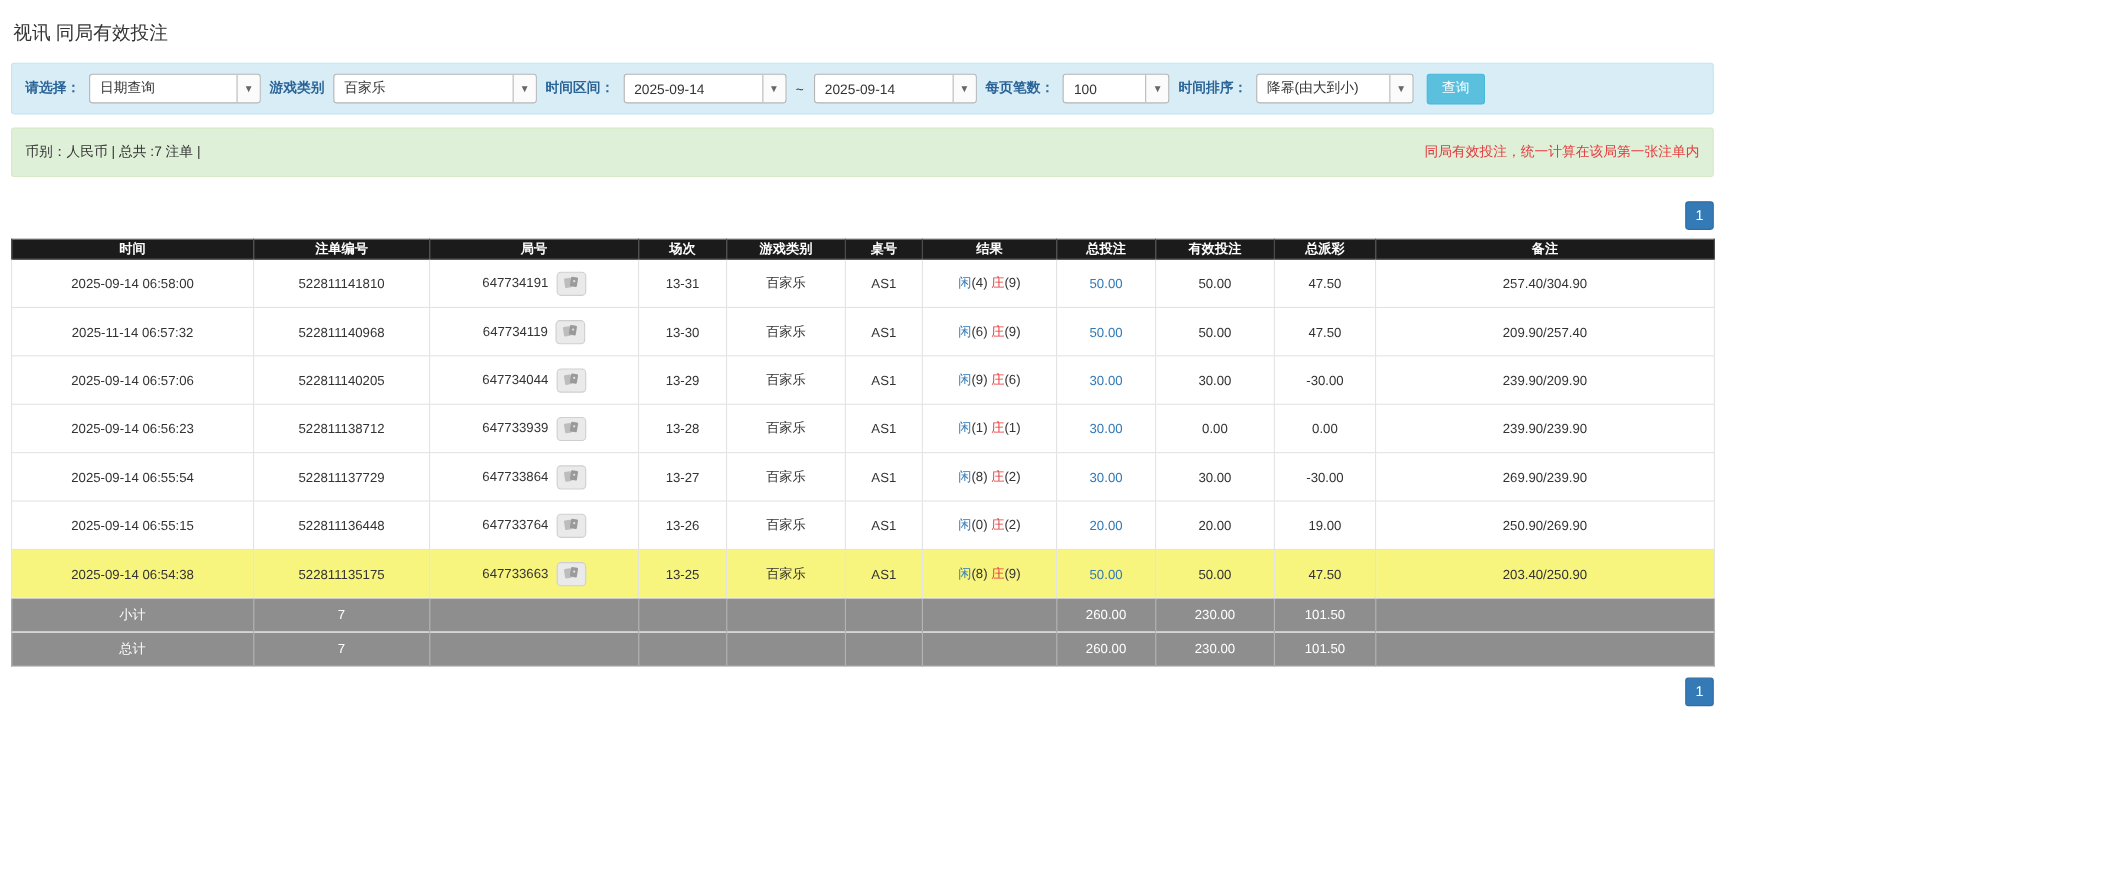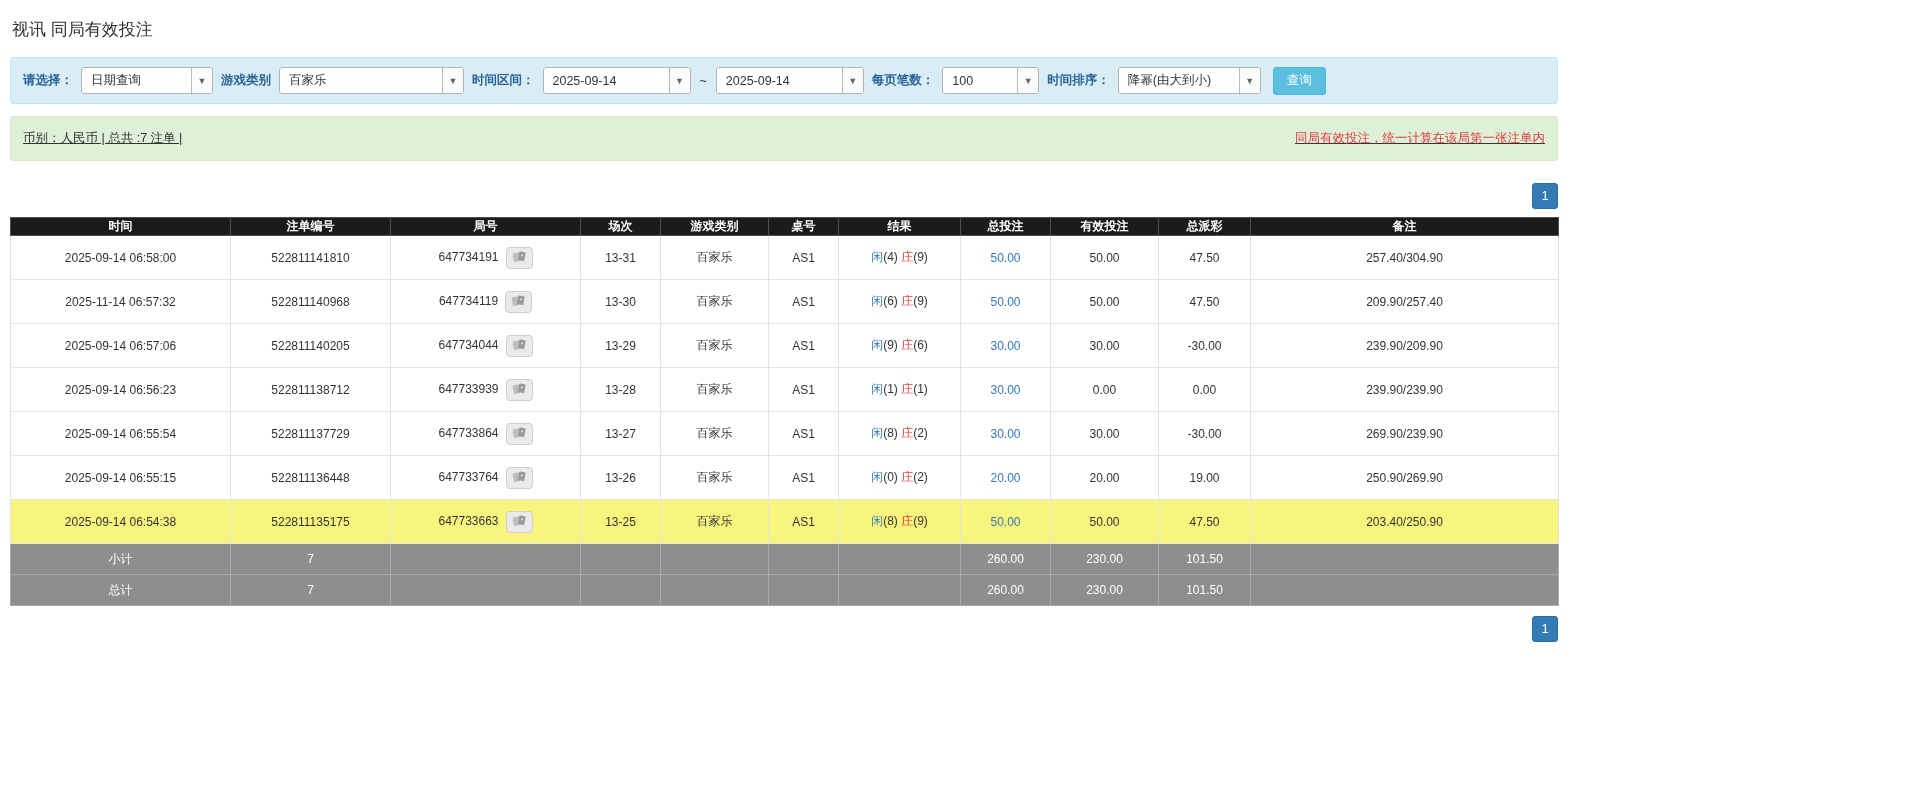--- a/index.html
+++ b/index.html
@@ -23,37 +23,37 @@
   .select {
     background: #fff; border: 1px solid #b4b4b4; border-radius: 3px; height: 27px;
     display: inline-flex; align-items: center; font-size: 12.5px; color: #333;
     overflow: hidden; cursor: pointer;
   }
   .select .text { padding: 0 9px; flex: 1; white-space: nowrap; text-align: left; }
   .select .caret-box {
     width: 21px; align-self: stretch; border-left: 1px solid #b9b9b9; background: #fbfbfb;
     display: flex; align-items: center; justify-content: center; color: #666; font-size: 9px;
   }
-  .w-select  { width: 132px; }
+  .w-select  { width: 156px; }
   .w-game    { width: 185px; }
   .w-date    { width: 148px; }
   .w-size    { width: 97px; }
   .w-sort    { width: 143px; align-items: center; }
   .search-btn {
     background: var(--button-cyan); border: 1px solid #46b8da; color: #fff;
     font-size: 12.5px; height: 28px; padding: 0 13px; border-radius: 3px;
     cursor: pointer; margin-left: 4px;
     font-family: "Liberation Sans", "DejaVu Sans", sans-serif;
   }
 
   
   .summary-bar {
     background: var(--summary-bg); border: 1px solid #d6e9c6; border-radius: 3px;
     margin-top: 12px; padding: 13px 12px; display: flex; justify-content: space-between;
-    align-items: center; font-size: 12.5px; text-decoration: underline;
+    align-items: center; font-size: 12.5px;
   }
   .summary-left { color: #333; }
   .summary-right { color: var(--notice-red); }
 
   
   .pager { text-align: right; margin: 22px 0 8px; }
   .pager.bottom { margin: 10px 0 12px; }
   .page-btn {
     display: inline-block; min-width: 26px; height: 26px; line-height: 24px;
     background: var(--pager-blue); border: 1px solid #2e6da4; color: #fff;

